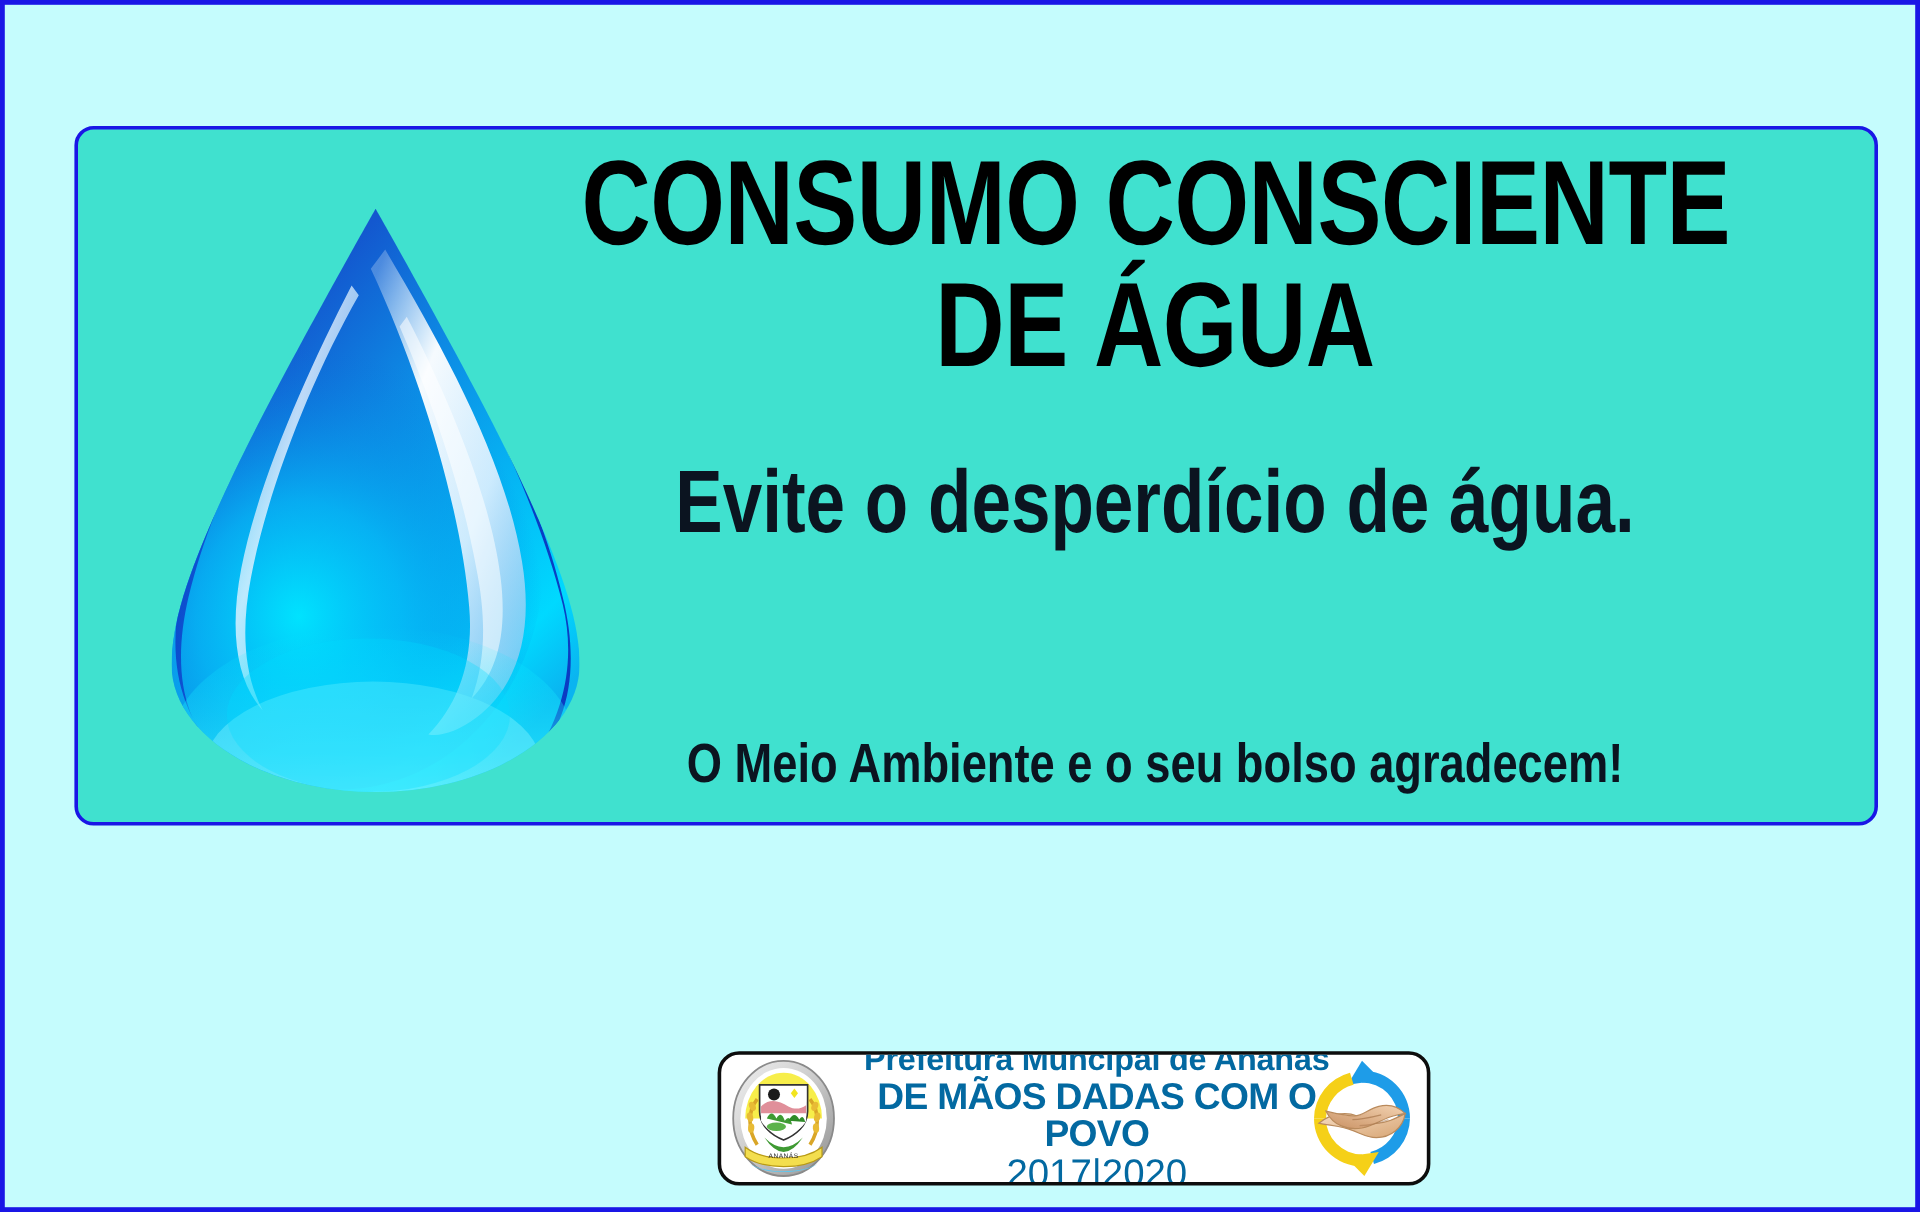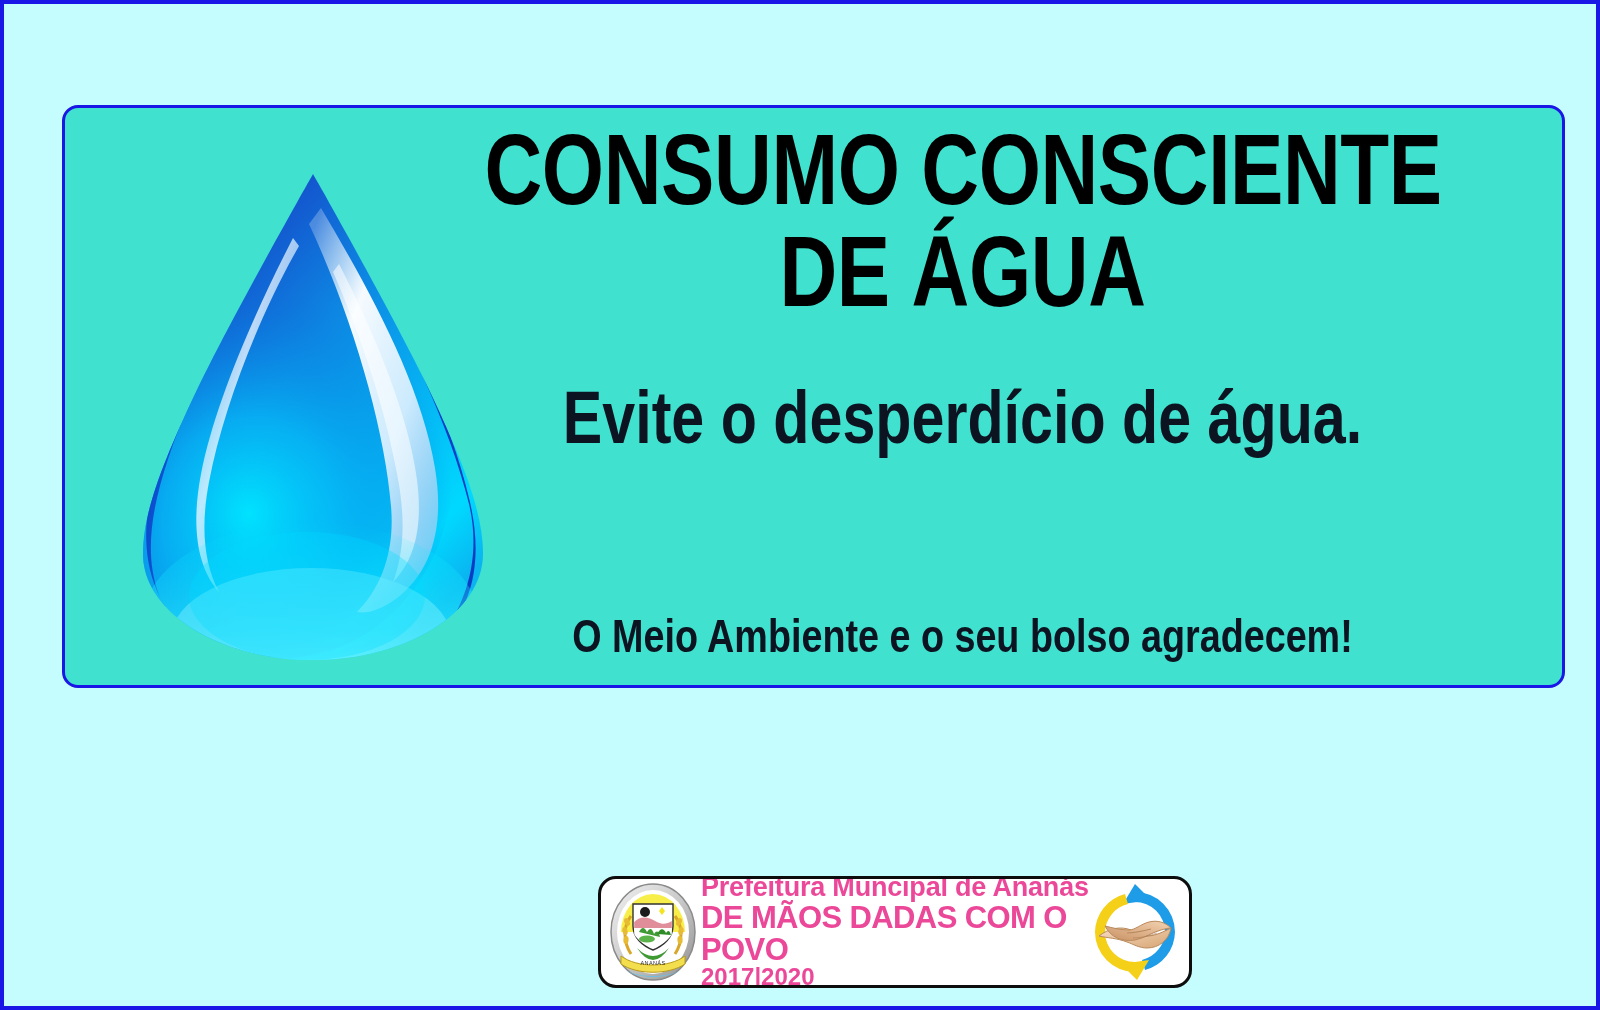--- a/index.html
+++ b/index.html
@@ -127,38 +127,39 @@
 
   #coat-of-arms {
     flex: 0 0 auto;
     width: 92px;
     height: 100px;
     margin-left: 6px;
   }
 
   #footer-text {
     flex: 1 1 auto;
-    color: #ec4899;
+    text-align: center;
+    color: #0369a1;
     line-height: 1.02;
     padding-left: 2px;
   }
 
   #footer-line1 {
     font-size: 27px;
     font-weight: bold;
     letter-spacing: -0.2px;
   }
   #footer-line2 {
     font-size: 31px;
     font-weight: bold;
     letter-spacing: -0.6px;
   }
   #footer-line3 {
-    font-size: 24px;
-    font-weight: bold;
+    font-size: 32px;
+    font-weight: normal;
   }
 
   #partnership-emblem {
     flex: 0 0 auto;
     width: 104px;
     height: 104px;
     margin-left: -44px;
     margin-right: 2px;
   }
 </style>

